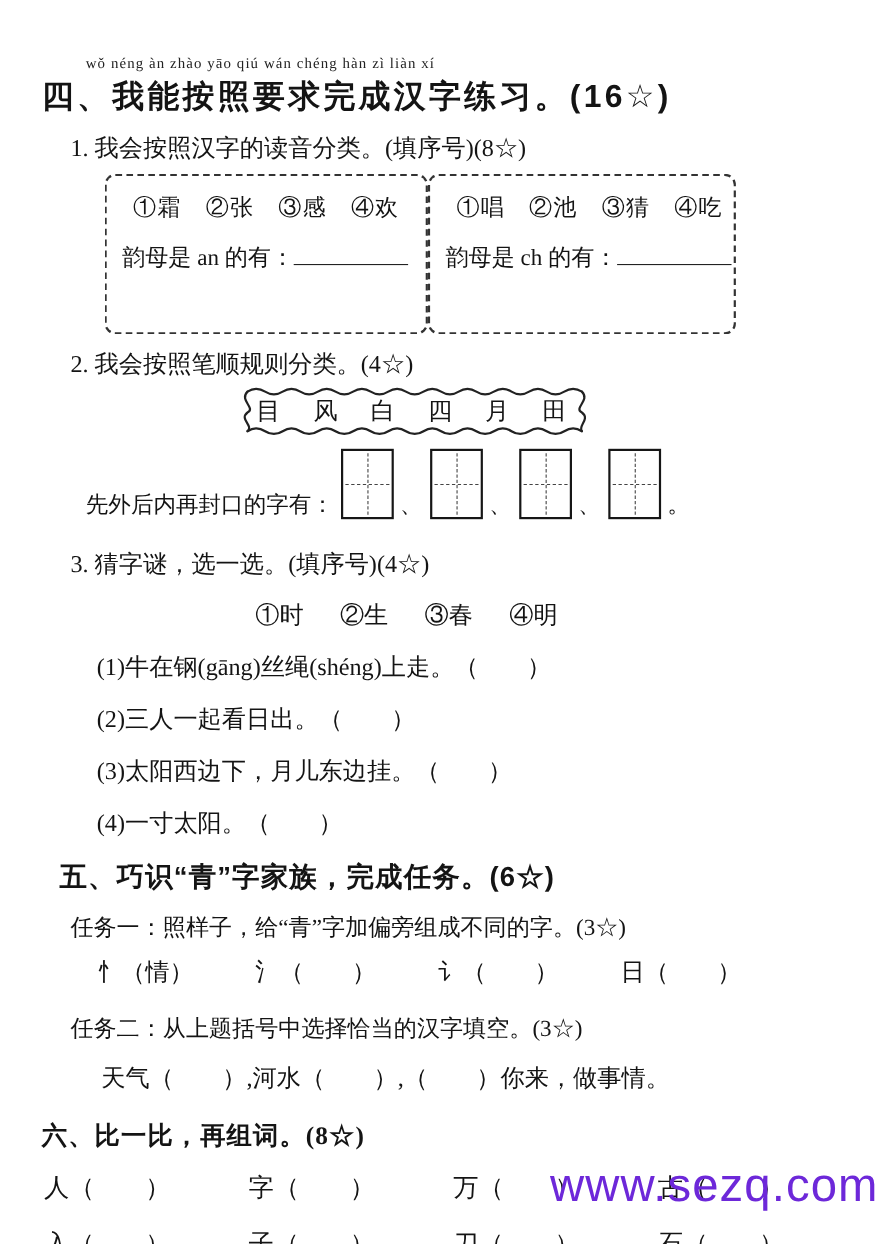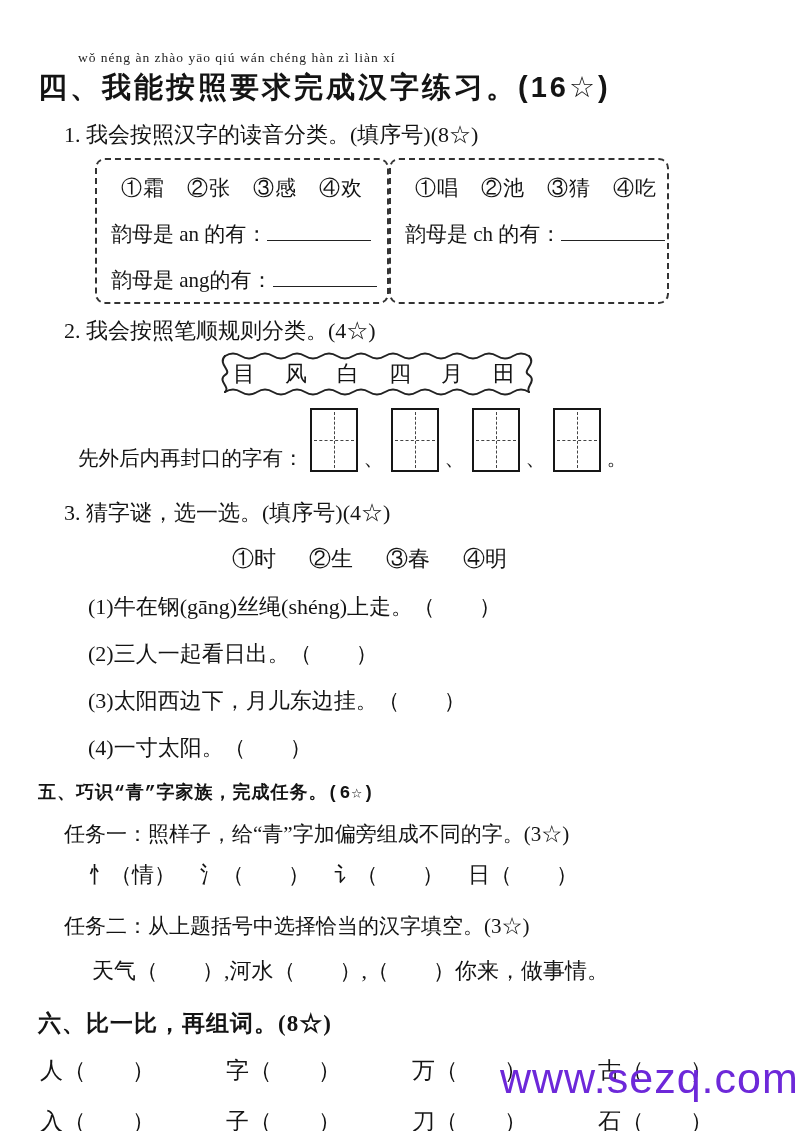--- a/index.html
+++ b/index.html
@@ -111,35 +111,35 @@
     font-size:22px;
     white-space:nowrap;
   }
   .riddle{
     margin:19px 0 0 88px;
     font-size:22px;
     line-height:28px;
     white-space:nowrap;
   }
   .h-five{
-    margin:18px 0 0 38px;
-    font-family:Liberation Mono, monospace;
+    margin:18px 0 0 54px;
+    font-family:Liberation Sans, sans-serif;
     font-weight:bold;
-    font-size:18px;
+    font-size:25px;
     letter-spacing:1px;
     white-space:nowrap;
   }
   .task-title{
     margin:16px 0 0 64px;
     font-size:21px;
     white-space:nowrap;
   }
   .radical-row{
     display:flex;
-    gap:24px;
+    gap:56px;
     margin:12px 0 0 88px;
     font-size:22px;
     white-space:nowrap;
   }
   .sentence{
     margin:16px 0 0 92px;
     font-size:22px;
     white-space:nowrap;
   }
   .h-six{
@@ -173,23 +173,20 @@
   <div class="pinyin">wǒ néng àn zhào yāo qiú wán chéng hàn zì liàn xí</div>
   <div class="h-main">四、我能按照要求完成汉字练习。(16☆)</div>
 
   <div class="q-title">1. 我会按照汉字的读音分类。(填序号)(8☆)</div>
 
   <div class="boxes-row">
     <div class="fancy-box left">
       <div class="opts">①霜　②张　③感　④欢</div>
       <div class="blank-line">
         <span>韵母是 an 的有：</span><span class="blank"></span>
-      </div>
-      <div class="blank-line">
-        <span>韵母是 ang的有：</span><span class="blank"></span>
       </div>
     </div>
     <div class="fancy-box right">
       <div class="opts">①唱　②池　③猜　④吃</div>
       <div class="blank-line">
         <span>韵母是 ch 的有：</span><span class="blank"></span>
       </div>
     </div>
   </div>
 

